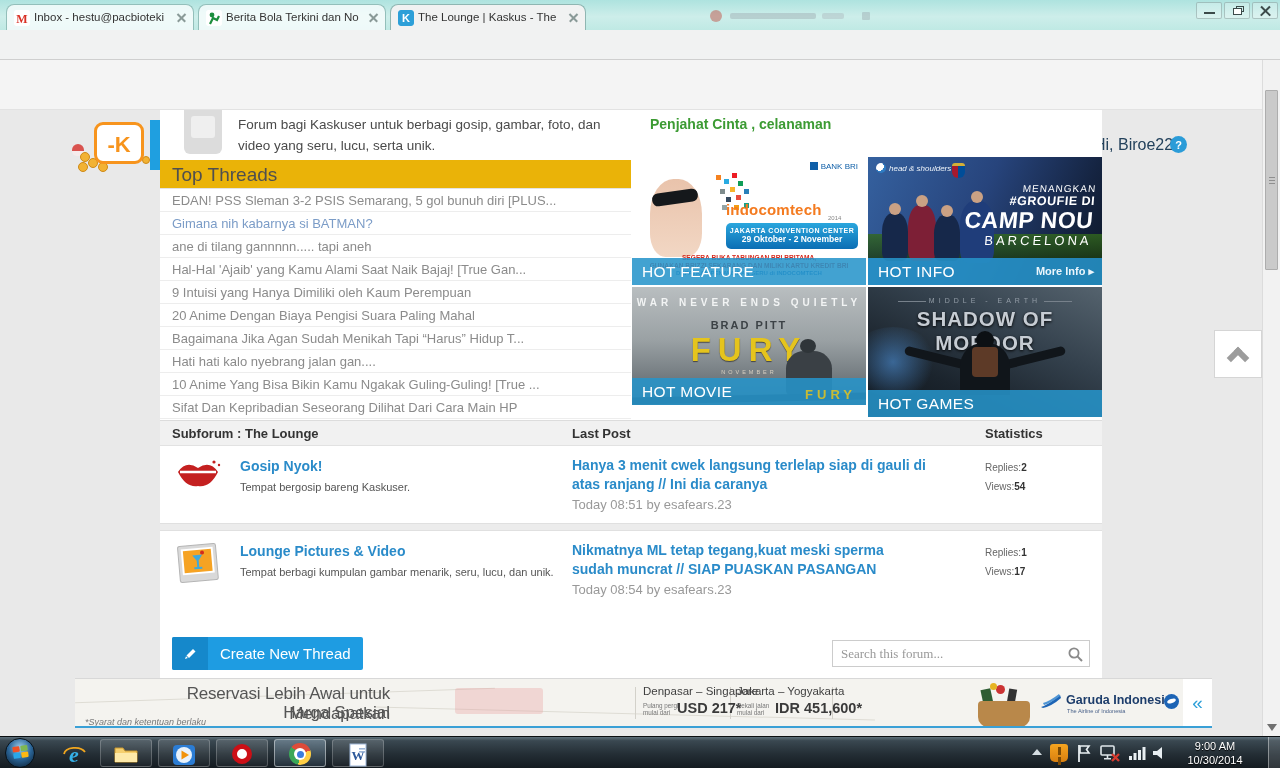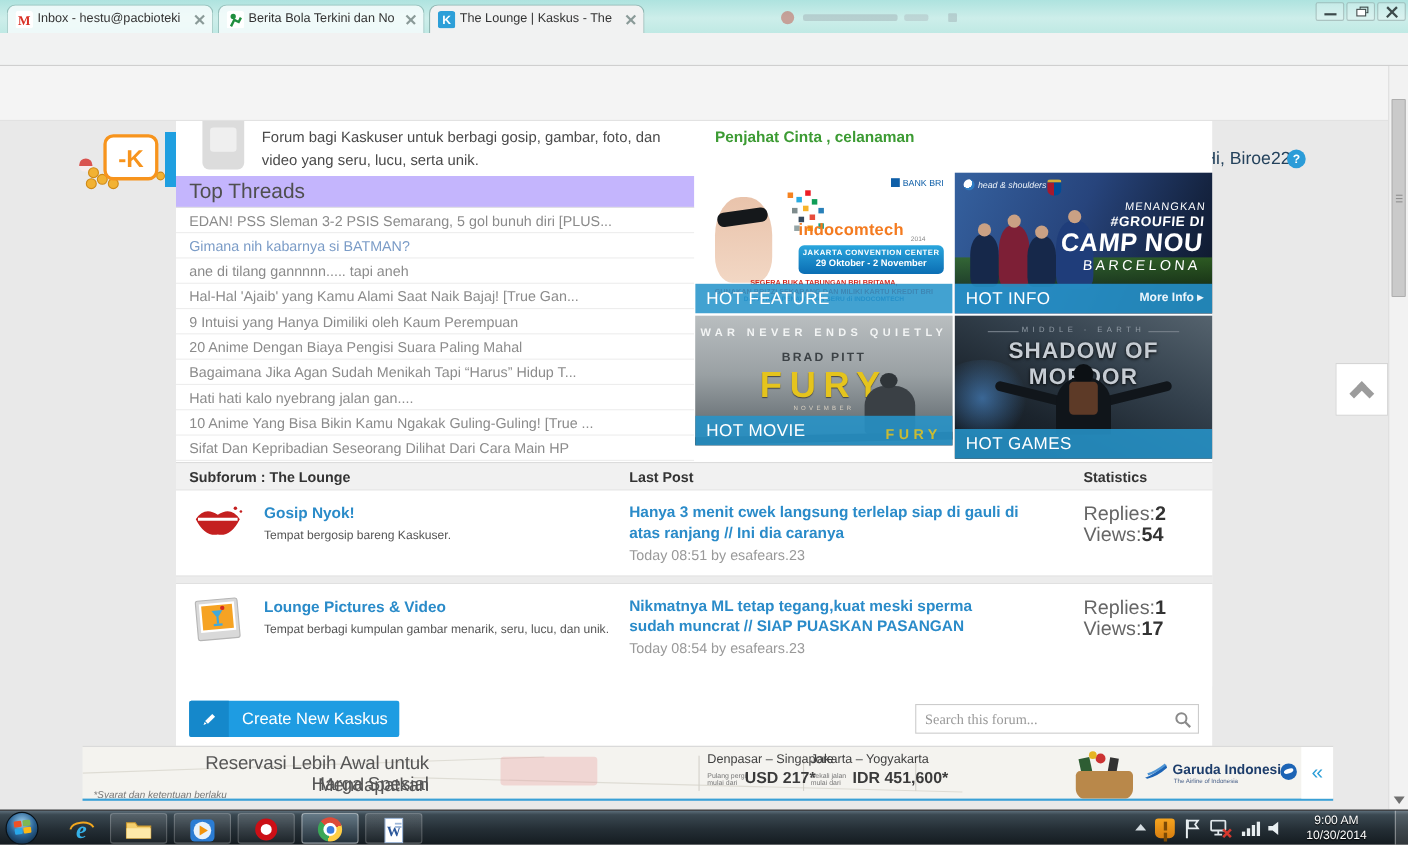--- a/index.html
+++ b/index.html
@@ -90,21 +90,21 @@
   
   .content { position:absolute; left:160px; top:110px; width:942px; height:618px; background:#fff; }
   .partial-icon { position:absolute; left:24px; top:0; width:38px; height:44px; background:#dcdcdc;
     border-radius:0 0 6px 6px; }
   .partial-icon::after { content:""; position:absolute; left:7px; top:6px; width:24px; height:22px;
     background:#efefef; border-radius:3px; }
   .forum-desc { position:absolute; left:78px; top:4px; width:385px; font-size:13.5px; line-height:21px; color:#4a4a4a; }
   .mods { position:absolute; left:490px; top:6px; font-size:14px; font-weight:bold; color:#3c9b33; }
 
   .topthreads { position:absolute; left:0; top:50px; width:471px; }
-  .tt-head { height:29px; background:#c4b5fd; border-bottom:1px solid #e3e3e3; line-height:29px;
+  .tt-head { height:29px; background:#eab308; border-bottom:1px solid #e3e3e3; line-height:29px;
     padding-left:12px; font-size:19px; color:#4f4f4f; }
   .topthreads ul { list-style:none; }
   .topthreads li { height:23px; line-height:23px; padding-left:12px; font-size:13px; color:#8b8b8b;
     border-bottom:1px solid #ededed; white-space:nowrap; overflow:hidden; cursor:pointer; }
   .topthreads li.visited { color:#7b9cc7; }
 
   
   .promos { position:absolute; left:472px; top:47px; width:470px; height:260px; }
   .tile { position:absolute; width:234px; height:128px; overflow:hidden; cursor:pointer; }
   .tile.tl{left:0;top:0;} .tile.tr{left:236px;top:0;} .tile.bl{left:0;top:130px;height:118px;} .tile.br{left:236px;top:130px;height:130px;}
@@ -195,21 +195,21 @@
   .sf-row { position:relative; height:77px; background:#fff; }
   .sf-row.r2 { height:93px; }
   .sf-sep { height:8px; background:#ececec; border-top:1px solid #e0e0e0; border-bottom:1px solid #e0e0e0; }
   .sf-icon { position:absolute; left:14px; top:10px; width:48px; height:44px; }
   .sf-title { position:absolute; left:80px; top:12px; font-size:14px; font-weight:bold; color:#2a8bc9; cursor:pointer; }
   .sf-desc { position:absolute; left:80px; top:32px; width:320px; font-size:11px; line-height:18px; color:#555; }
   .lastpost { position:absolute; left:412px; top:10px; }
   .lp-title { font-size:14px; font-weight:bold; color:#2a8bc9; line-height:19px; cursor:pointer; }
   .lp-w1 { width:376px; } .lp-w2 { width:316px; }
   .lp-meta { margin-top:3px; font-size:13px; color:#999; }
-  .stats { position:absolute; left:825px; top:12px; font-size:18px; line-height:19px; color:#666; }
+  .stats { position:absolute; left:825px; top:12px; font-size:10px; line-height:19px; color:#666; }
   .stats b { color:#333; }
 
   
   .create-btn { position:absolute; left:12px; top:527px; width:191px; height:33px; background:#1e9ce2;
     border-radius:2px; cursor:pointer; }
   .pencil-box { position:absolute; left:0; top:0; width:36px; height:33px; background:#1588cb; border-radius:2px 0 0 2px; }
   .pencil-box svg { display:block; margin:8px auto 0; }
   .create-label { position:absolute; left:48px; top:0; line-height:33px; font-size:15px; color:#fff; }
   .forum-search { position:absolute; left:672px; top:530px; width:258px; height:27px; background:#fff;
     border:1px solid #ccc; }
@@ -610,21 +610,21 @@
       </div>
     </div>
 
     <div class="create-btn">
       <span class="pencil-box">
         <svg width="16" height="16">
             <path d="M4.5 10.5 L11 4 L13.5 6.5 L7 13 Z" fill="#fff"></path>
             <path d="M4 11.3 L3 14 L5.8 13 Z" fill="#fff"></path>
           </svg>
       </span>
-      <span class="create-label">Create New Kaskus</span>
+      <span class="create-label">Create New Thread</span>
     </div>
     <div class="forum-search">
       <input placeholder="Search this forum..." style="">
       <span class="fs-mag">
         <svg width="17" height="17">
             <circle cx="7" cy="7" r="4.6" stroke="#8a8a8a" stroke-width="1.8" fill="none"></circle>
             <path d="M10.4 10.4 L15 15" stroke="#8a8a8a" stroke-width="2"></path>
           </svg>
       </span>
     </div>

